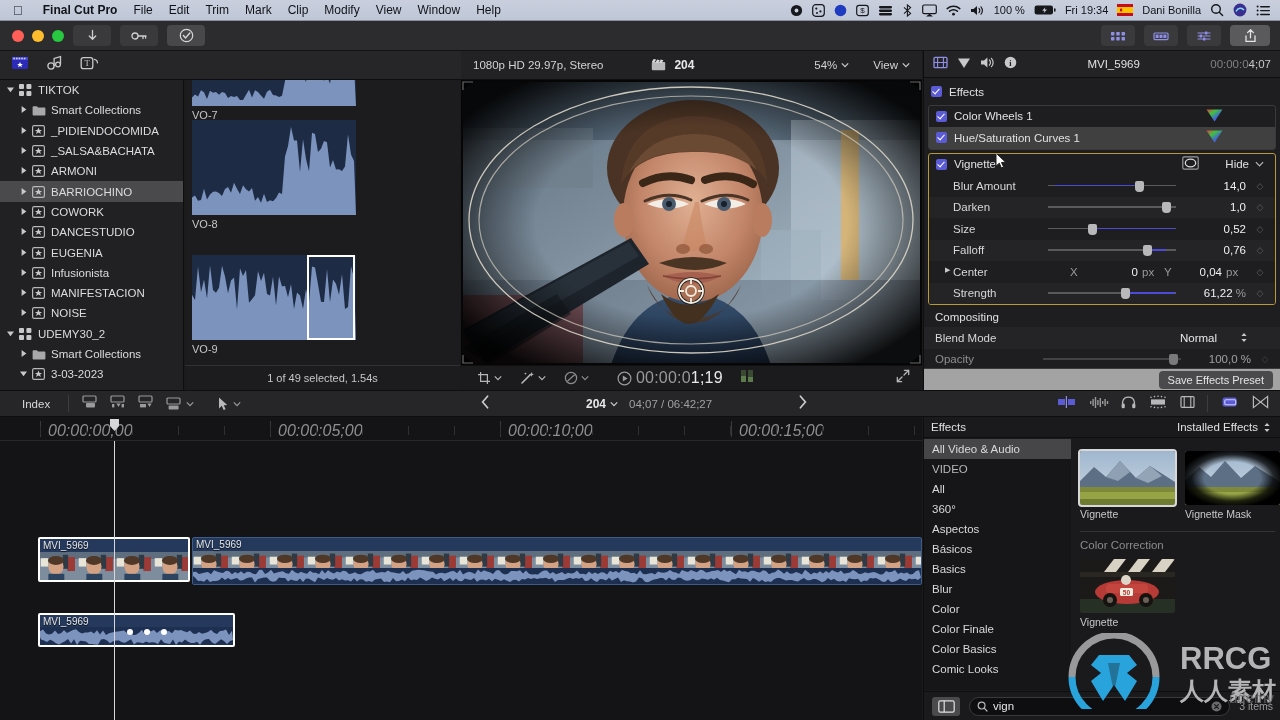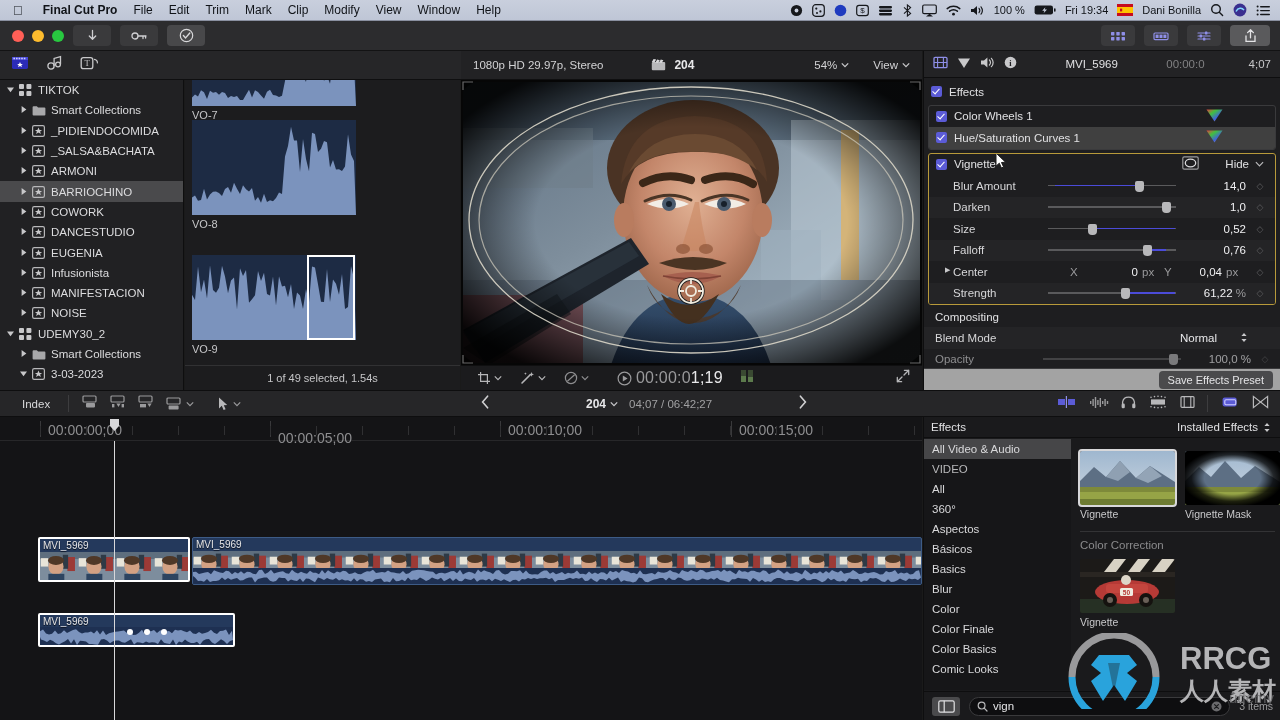--- a/index.html
+++ b/index.html
@@ -125,21 +125,21 @@
   .inspector {
     position: absolute; left: 923px; top: 51px; width: 357px; height: 339px;
     background: #1e1e20; border-left: 1px solid #0e0e0f;
   }
   .insp-head {
     height: 27px; display: flex; align-items: center; gap: 9px;
     padding: 0 9px; border-bottom: 1px solid #0e0e0f; background: #232325;
   }
   .insp-title { flex: 1; text-align: center; font-size: 11.5px; color: #e0e0e2; }
   .insp-tc { font-size: 11.5px; color: #808082; }
-  .insp-tc b { color: #c8c8ca; font-weight: normal; padding-left: 44px; }
+  .insp-tc b { color: #c8c8ca; font-weight: normal; }
   .insp-body { position: relative; height: 290px; overflow: hidden; }
   .eff-row {
     display: flex; align-items: center; height: 21.5px;
     padding: 0 7px; font-size: 11.5px; color: #e0e0e2;
   }
   .eff-row.alt { background: #404040; }
   .cbx {
     width: 11px; height: 11px; border-radius: 2px; background: #5b5bd6;
     margin-right: 7px; flex: 0 0 11px; position: relative;
   }
@@ -200,21 +200,21 @@
   
   .timeline {
     position: absolute; left: 0; top: 417px; width: 922px; height: 303px;
     background: #141416; overflow: hidden;
   }
   .ruler {
     position: absolute; left: 0; top: 0; width: 922px; height: 24px;
     background: #141416; border-bottom: 1px solid #272729;
   }
   .rtick { position: absolute; top: 4px; width: 1px; height: 16px; background: #39393b; }
-  .rlabel { position: absolute; top: 5px; font-size: 14px; color: #8e8e90; }
+  .rlabel { position: absolute; top: 5px; font-size: 16px; color: #8e8e90; font-style: italic; }
   .track-clip { position: absolute; border-radius: 2px; overflow: hidden; }
   .clip-name {
     position: absolute; left: 3px; top: 1px; font-size: 10px; color: #e6e6e8; z-index: 3;
     text-shadow: 0 1px 1px rgba(0,0,0,.8);
   }
   .playhead { position: absolute; top: 0; width: 1px; background: #d8d8da; z-index: 20; }
 
   
   .fx-browser {
     position: absolute; left: 923px; top: 417px; width: 357px; height: 303px;
@@ -1228,21 +1228,21 @@
       </span>
     </span>
   </div>
 
   <div class="timeline">
     <div class="ruler">
       <div id="ruler-content">
           <div class="rtick" style="left: 40px;"></div>
           <div class="rlabel" style="left: 48px;">00:00:00;00</div>
           <div class="rtick" style="left: 270px;"></div>
-          <div class="rlabel" style="left: 278px; margin-top: 8px;">00:00:05;00</div>
+          <div class="rlabel" style="left: 278px;">00:00:05;00</div>
           <div class="rtick" style="left: 500px;"></div>
           <div class="rlabel" style="left: 508px;">00:00:10;00</div>
           <div class="rtick" style="left: 731px;"></div>
           <div class="rlabel" style="left: 739px;">00:00:15;00</div>
           <div class="rtick" style="left: 40px; top: 9px; height: 9px; background: rgb(48, 48, 50);"></div>
           <div class="rtick" style="left: 86px; top: 9px; height: 9px; background: rgb(48, 48, 50);"></div>
           <div class="rtick" style="left: 132px; top: 9px; height: 9px; background: rgb(48, 48, 50);"></div>
           <div class="rtick" style="left: 178px; top: 9px; height: 9px; background: rgb(48, 48, 50);"></div>
           <div class="rtick" style="left: 224px; top: 9px; height: 9px; background: rgb(48, 48, 50);"></div>
           <div class="rtick" style="left: 270px; top: 9px; height: 9px; background: rgb(48, 48, 50);"></div>

